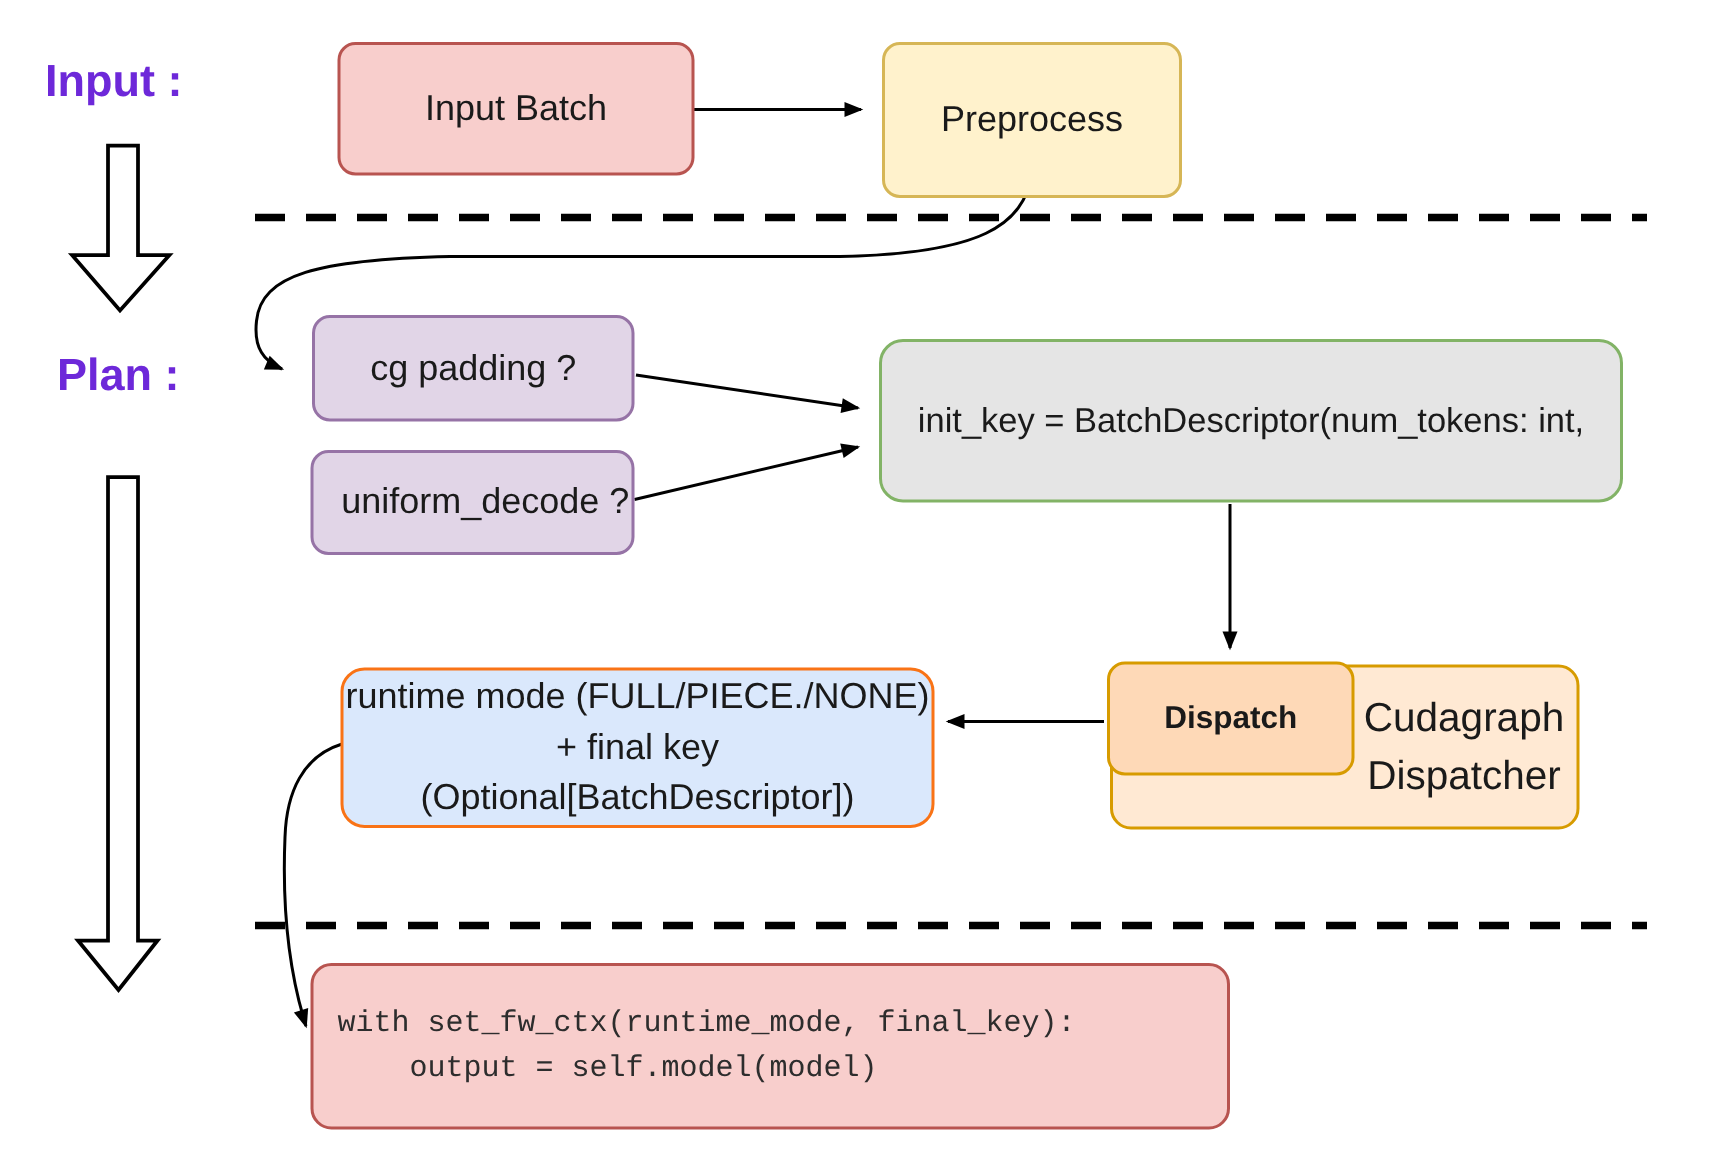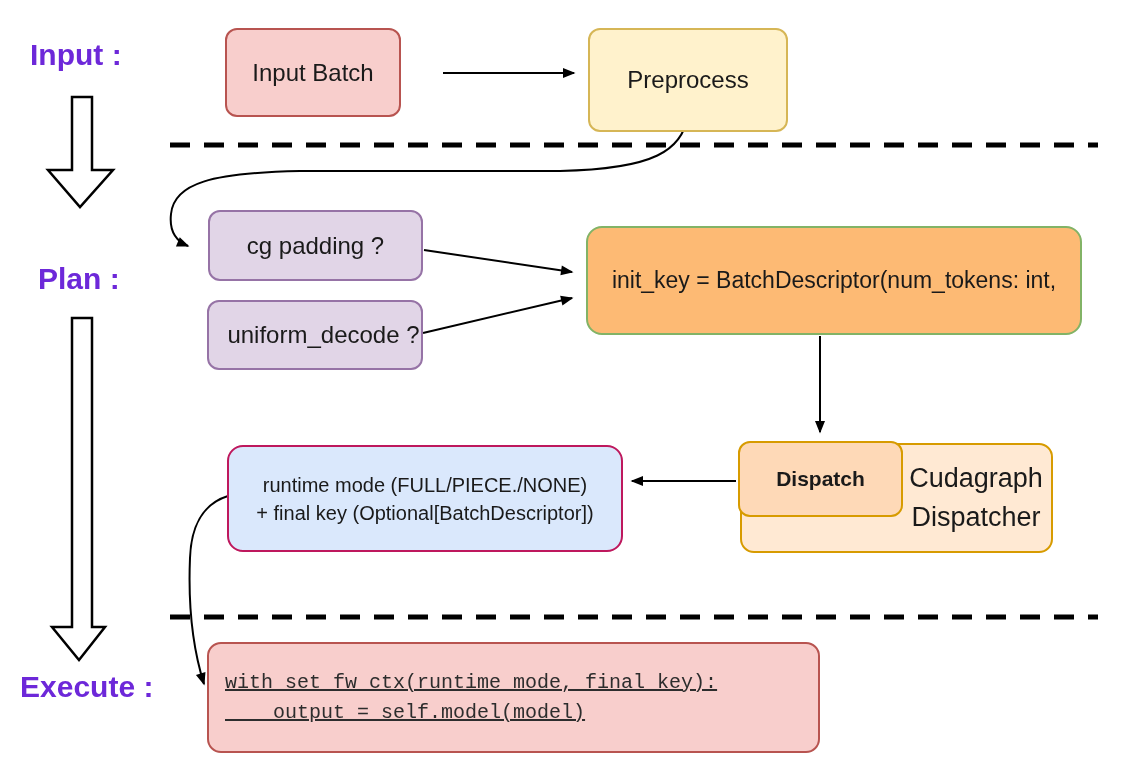--- a/index.html
+++ b/index.html
@@ -25,21 +25,21 @@
   }
   .section-label {
     position: absolute;
     font-weight: bold;
     font-size: 30px;
     color: #6d28d9;
     white-space: nowrap;
   }
 
   .box-input-batch {
-    left: 225px; top: 28px; width: 176px; height: 89px;
+    left: 225px; top: 28px; width: 238px; height: 89px;
     background: #f8cecc; border: 2px solid #b85450; border-radius: 12px;
     font-size: 24px;
   }
   .box-preprocess {
     left: 588px; top: 28px; width: 200px; height: 104px;
     background: #fff2cc; border: 2px solid #d6b656; border-radius: 12px;
     font-size: 24px;
   }
   .box-cg-padding {
     left: 208px; top: 210px; width: 215px; height: 71px;
@@ -47,27 +47,27 @@
     font-size: 24px;
   }
   .box-uniform-decode {
     left: 207px; top: 300px; width: 216px; height: 70px;
     background: #e1d5e7; border: 2px solid #9673a6; border-radius: 12px;
     font-size: 24px;
     padding-left: 17px;
   }
   .box-init-key {
     left: 586px; top: 226px; width: 496px; height: 109px;
-    background: #fdba74; border: 2px solid #82b366; border-radius: 16px;
+    background: #e5e5e5; border: 2px solid #82b366; border-radius: 16px;
     font-size: 23px; flex-direction: column;
   }
   .box-runtime-mode {
     left: 227px; top: 445px; width: 396px; height: 107px;
-    background: #dae8fc; border: 2px solid #be185d; border-radius: 16px;
-    font-size: 20px; flex-direction: column; line-height: 1.4;
+    background: #dae8fc; border: 2px solid #f97316; border-radius: 16px;
+    font-size: 24px; flex-direction: column; line-height: 1.4;
   }
   .box-cudagraph-outer {
     left: 740px; top: 443px; width: 313px; height: 110px;
     background: #ffe9d3; border: 2px solid #d79b00; border-radius: 14px;
   }
   .box-dispatch-inner {
     left: 738px; top: 441px; width: 165px; height: 76px;
     background: #fed9b7; border: 2px solid #d79b00; border-radius: 12px;
     font-size: 21px;
     font-weight: bold;
@@ -76,25 +76,25 @@
     left: 896px; top: 464px; width: 160px; height: 68px;
     font-size: 27px; flex-direction: column; line-height: 1.45;
     background: transparent; border: none;
   }
   .box-execute-code {
     left: 207px; top: 642px; width: 613px; height: 111px;
     background: #f8cecc; border: 2px solid #b85450; border-radius: 14px;
     font-family: "Liberation Mono", monospace;
     font-size: 20px; color: #2d2d2d;
     flex-direction: column; align-items: flex-start;
-    padding-left: 16px; line-height: 1.5; text-decoration: underline;
+    padding-left: 16px; line-height: 1.5;
   }
   .code-line { white-space: pre; }
   .lbl-input   { left: 30px;  top: 38px;  }
-  .lbl-plan    { left: 38px;  top: 234px; margin-top: 28px; }
+  .lbl-plan    { left: 38px;  top: 234px; }
   .lbl-execute { left: 20px;  top: 670px; }
 </style>
 </head>
 <body>
 
 <div id="canvas">
 
   <svg id="wires" viewBox="0 0 1142 770" xmlns="http://www.w3.org/2000/svg">
     <defs>
       <marker id="ah" markerUnits="userSpaceOnUse" markerWidth="15" markerHeight="13" refX="12" refY="6.5" orient="auto">
@@ -112,21 +112,20 @@
     <path d="M688 116 C682 150 655 169 560 171 L300 171 C212 173 174 183 171 214 C169 232 176 241 188 246" stroke="#000" stroke-width="2" fill="none" marker-end="url(#ah)"></path>
     <path d="M424 250 L572 272" stroke="#000" stroke-width="2" fill="none" marker-end="url(#ah)"></path>
     <path d="M423 333 L572 298" stroke="#000" stroke-width="2" fill="none" marker-end="url(#ah)"></path>
     <path d="M820 336 L820 432" stroke="#000" stroke-width="2" fill="none" marker-end="url(#ah)"></path>
     <path d="M736 481 L632 481" stroke="#000" stroke-width="2" fill="none" marker-end="url(#ah)"></path>
     <path d="M228 496 C202 504 191 528 190 558 C188 606 192 646 204 684" stroke="#000" stroke-width="2" fill="none" marker-end="url(#ah)"></path>
   </svg>
 
   <div class="section-label lbl-input">Input :</div>
   <div class="section-label lbl-plan">Plan :</div>
-  <div class="section-label lbl-execute">Execute :</div>
 
   <div class="node box-input-batch">
     <span>Input Batch</span>
   </div>
 
   <div class="node box-preprocess">
     <span>Preprocess</span>
   </div>
 
   <div class="node box-cg-padding">

